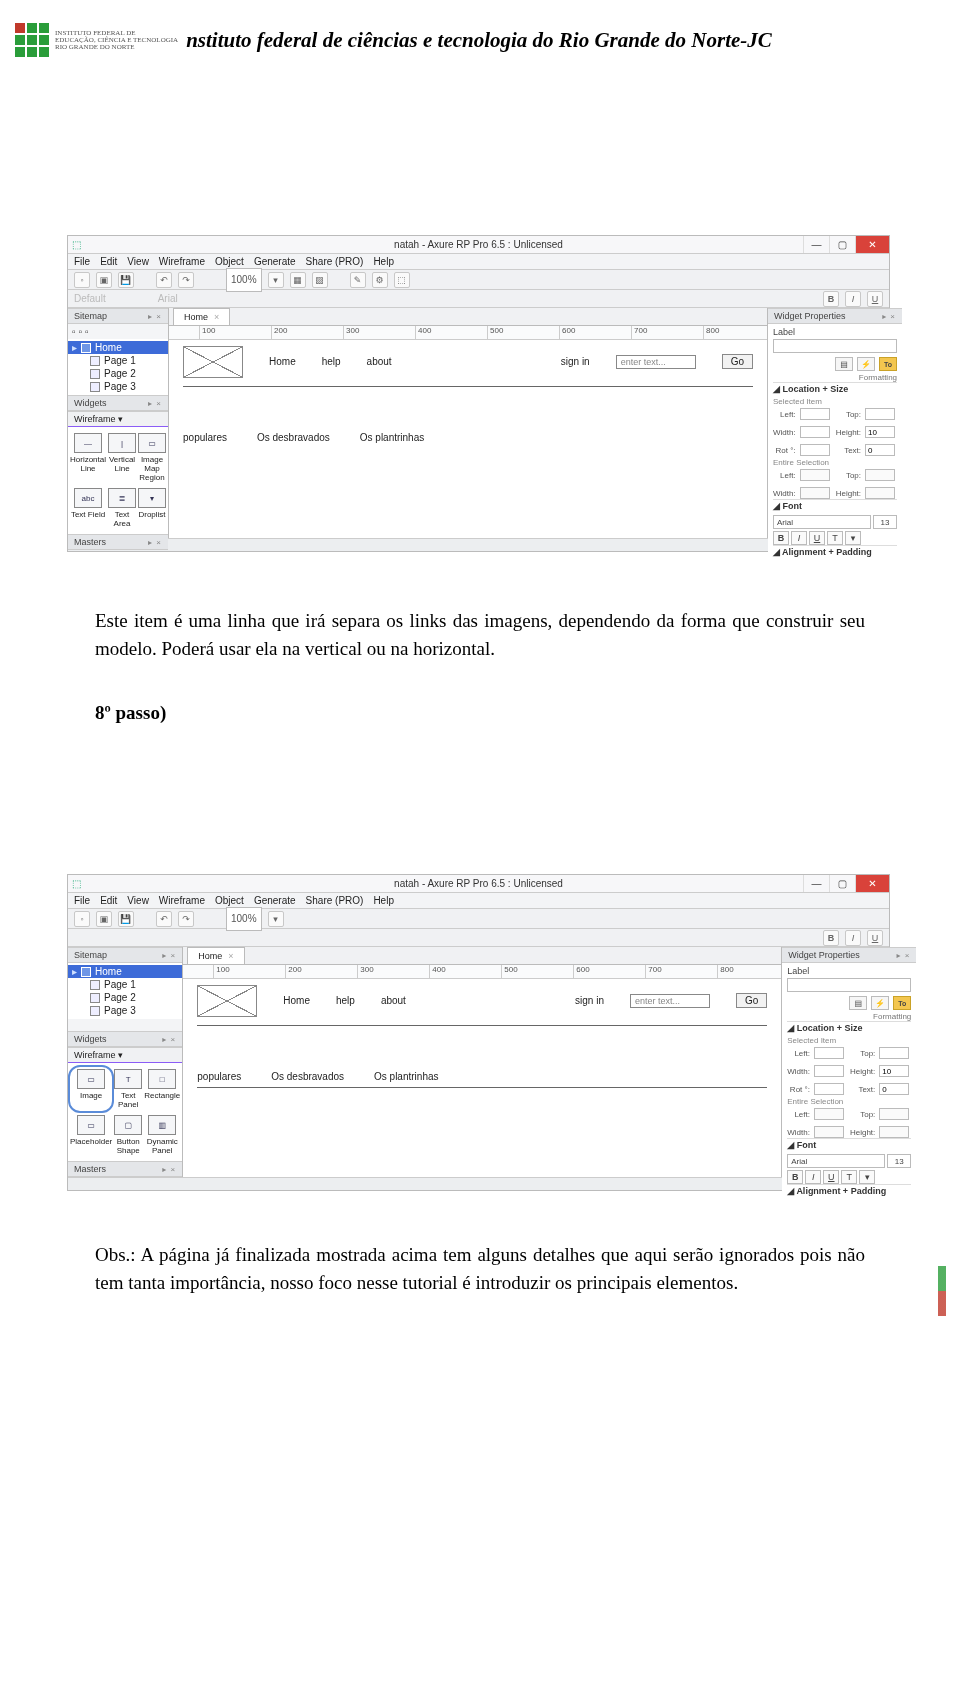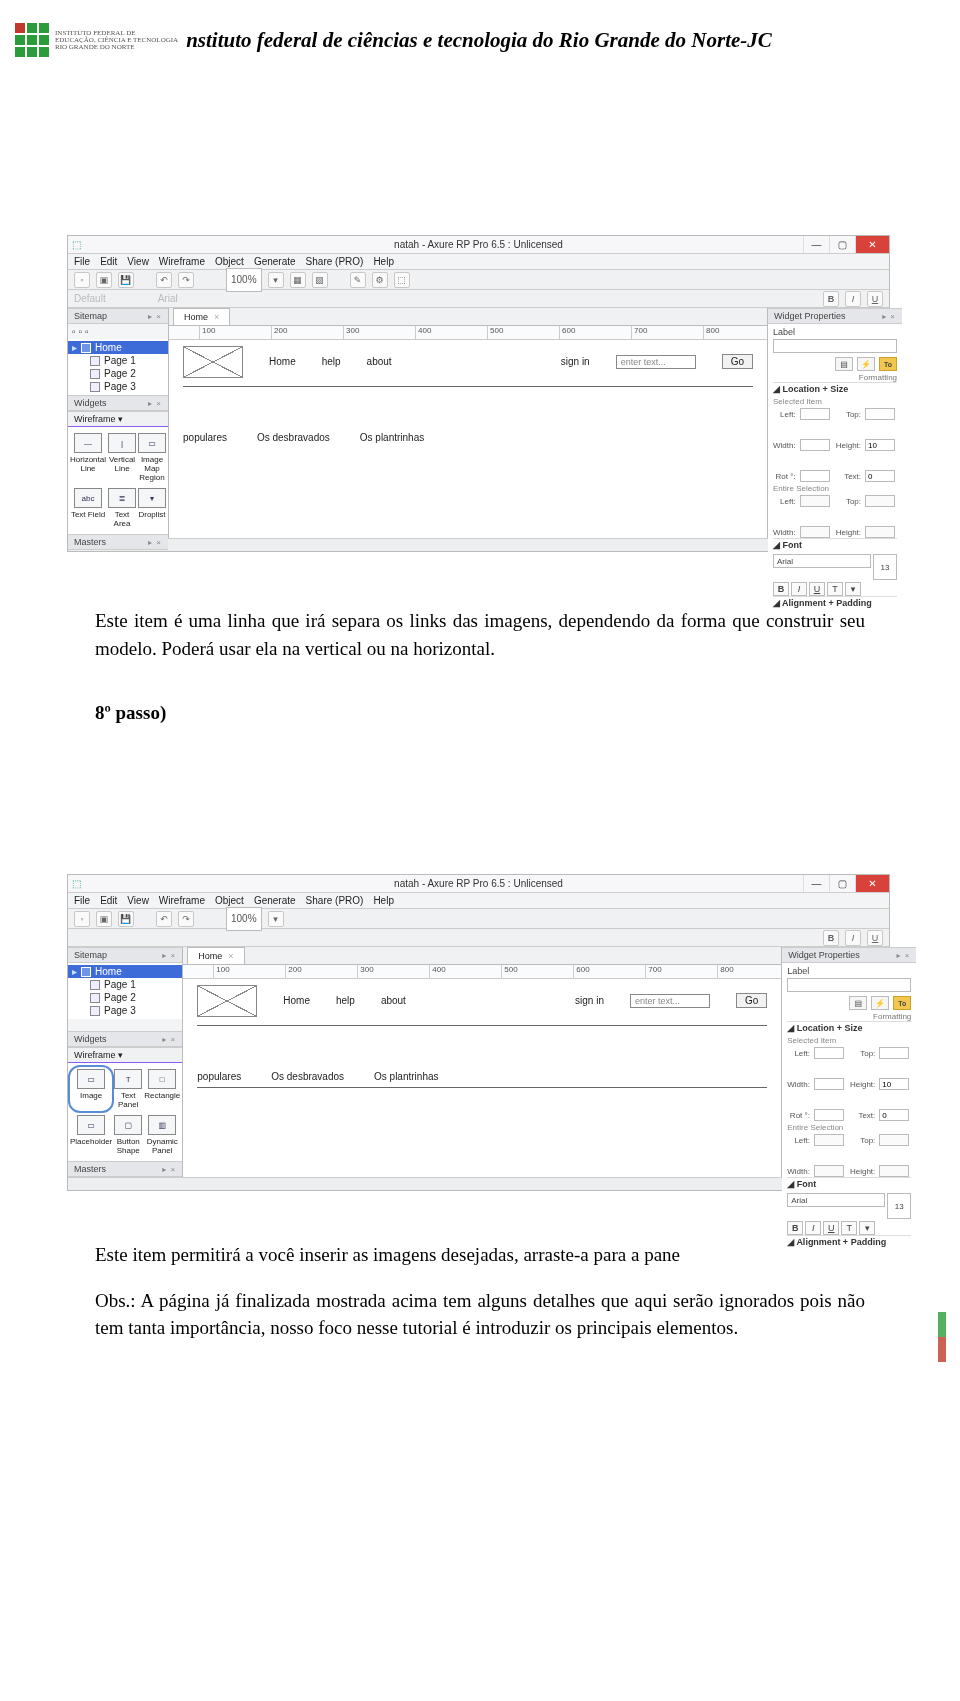--- a/index.html
+++ b/index.html
@@ -256,34 +256,34 @@
   .prop-body .label-input { border:1px solid #bbb; height:14px; width:100%; margin-top:2px; }
   .prop-icons { display:flex; gap:4px; justify-content:flex-end; margin-top:4px; }
   .prop-icons span { width:18px; height:14px; border:1px solid #bbb; background:#f6f6f6; display:flex; align-items:center; justify-content:center; font-size:8px; }
   .prop-icons .to { background:#f3c64f; border-color:#caa227; font-weight:bold; font-size:7px; }
   .prop-small { font-size:8px; color:#777; text-align:right; margin-top:2px; }
   .prop-sec { }
   .prop-sec-head { font-size:9px; padding:1px 0; font-weight:bold; color:#333; border-top:1px solid #ddd; }
   .prop-grid {
     display:grid;
     grid-template-columns: auto 32px auto 32px;
-    gap:19px 4px;
+    gap:6px 4px;
     align-items:center;
     font-size:8px;
     color:#555;
     margin-top:2px;
   }
   .prop-grid input {
     border:1px solid #bbb; height:12px; width:30px; font-size:8px; padding:0 2px;
   }
   .prop-grid .lbl { text-align:right; }
   .prop-sub { font-size:8px; color:#888; margin-top:2px; }
   .font-row { display:flex; gap:2px; margin-top:3px; }
   .font-row .sel { border:1px solid #bbb; height:14px; flex:1; font-size:8px; padding:0 3px; display:flex; align-items:center; }
-  .font-row .num { border:1px solid #bbb; width:24px; height:26px; font-size:8px; display:flex; align-items:center; justify-content:center; }
+  .font-row .num { border:1px solid #bbb; width:24px; height:14px; font-size:8px; display:flex; align-items:center; justify-content:center; }
   .font-btns { display:flex; gap:2px; margin-top:2px; }
   .font-btns span { width:16px; height:14px; border:1px solid #bbb; display:flex; align-items:center; justify-content:center; font-size:9px; background:#fafafa; }
   .footer-bar { height:13px; background:#eceef0; border-top:1px solid #ccc; }
   
   .page-accent {
     position:absolute;
     right:14px;
     bottom:10px;
     width:8px;
     height:50px;
@@ -764,18 +764,17 @@
         </div>
         <div class="prop-sec">
           <div class="prop-sec-head">◢ <span>Alignment + Padding</span></div>
         </div>
       </div>
     </div>
   </div>
   <div class="footer-bar"></div>
 </div>
 
-<p class="paragraph">Este item permitirá a você inserir as imagens desejadas, arraste-a para a pane</p>
 <p class="paragraph" style="margin-top:18px">Obs.: A página já finalizada mostrada acima tem alguns detalhes que aqui serão ignorados pois não tem tanta importância, nosso foco nesse tutorial é introduzir os principais elementos.</p>
 
 </div>
 
 <div class="page-accent"></div>
 
 </body></html>

